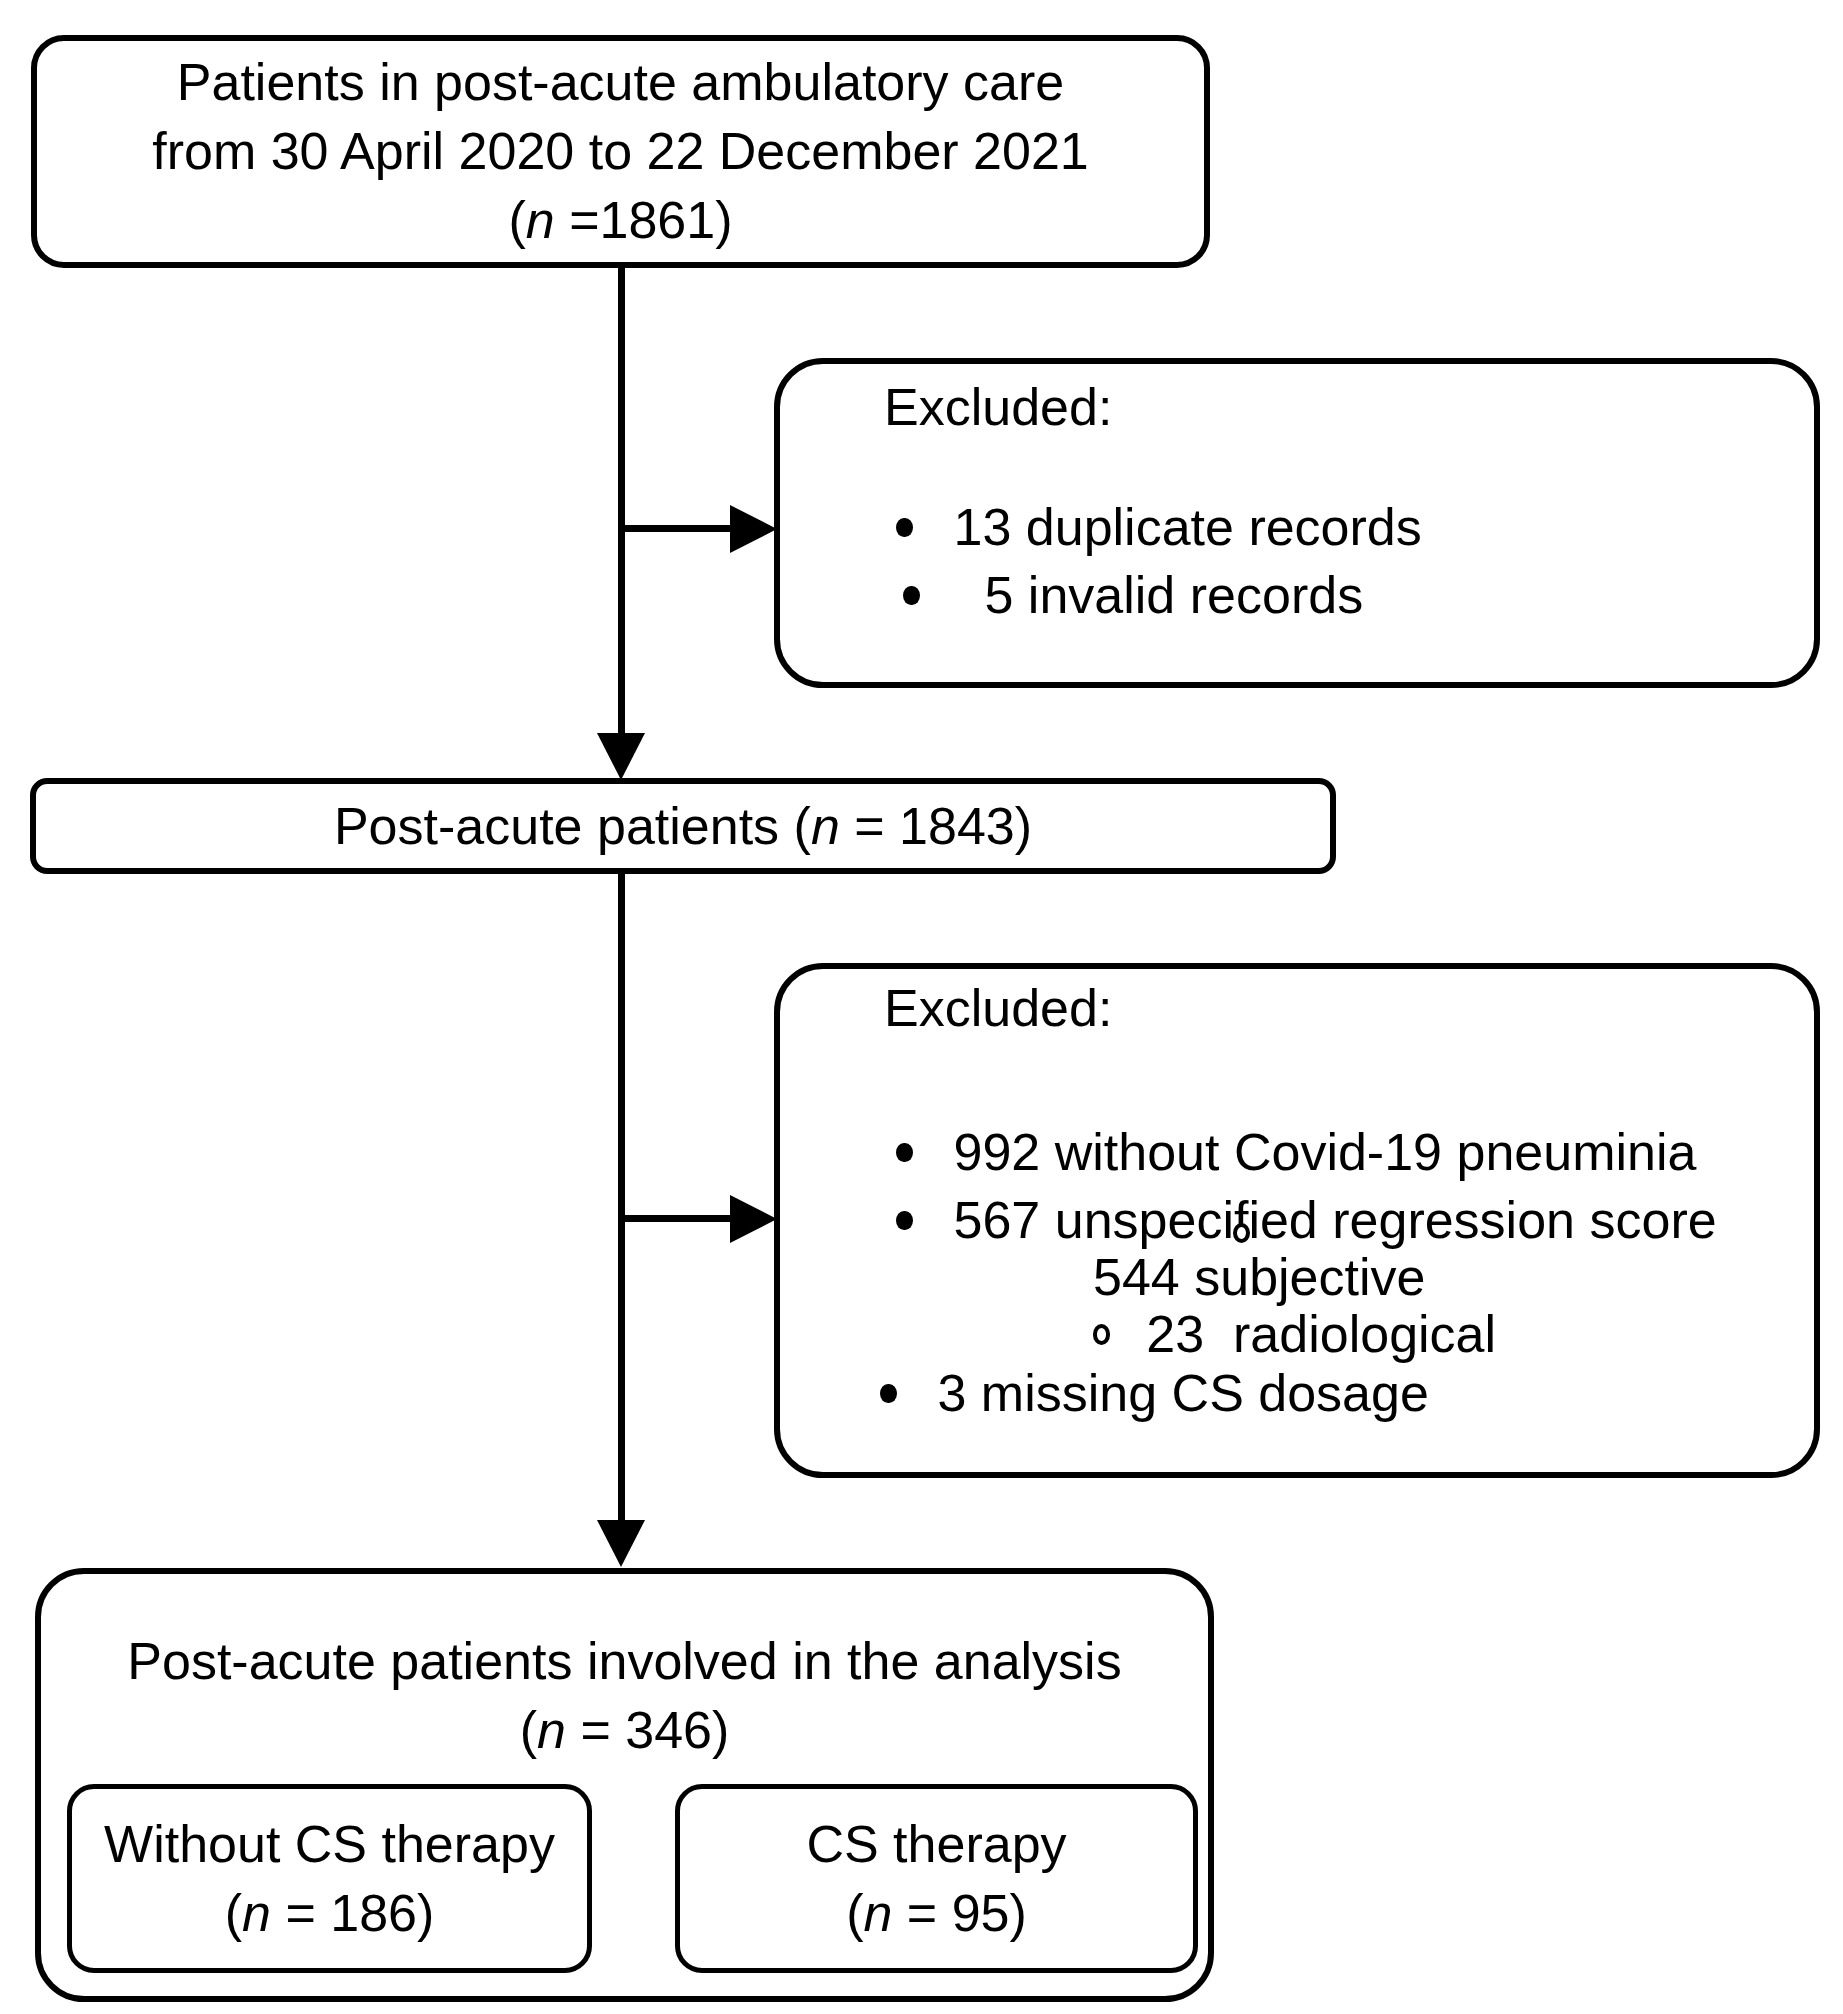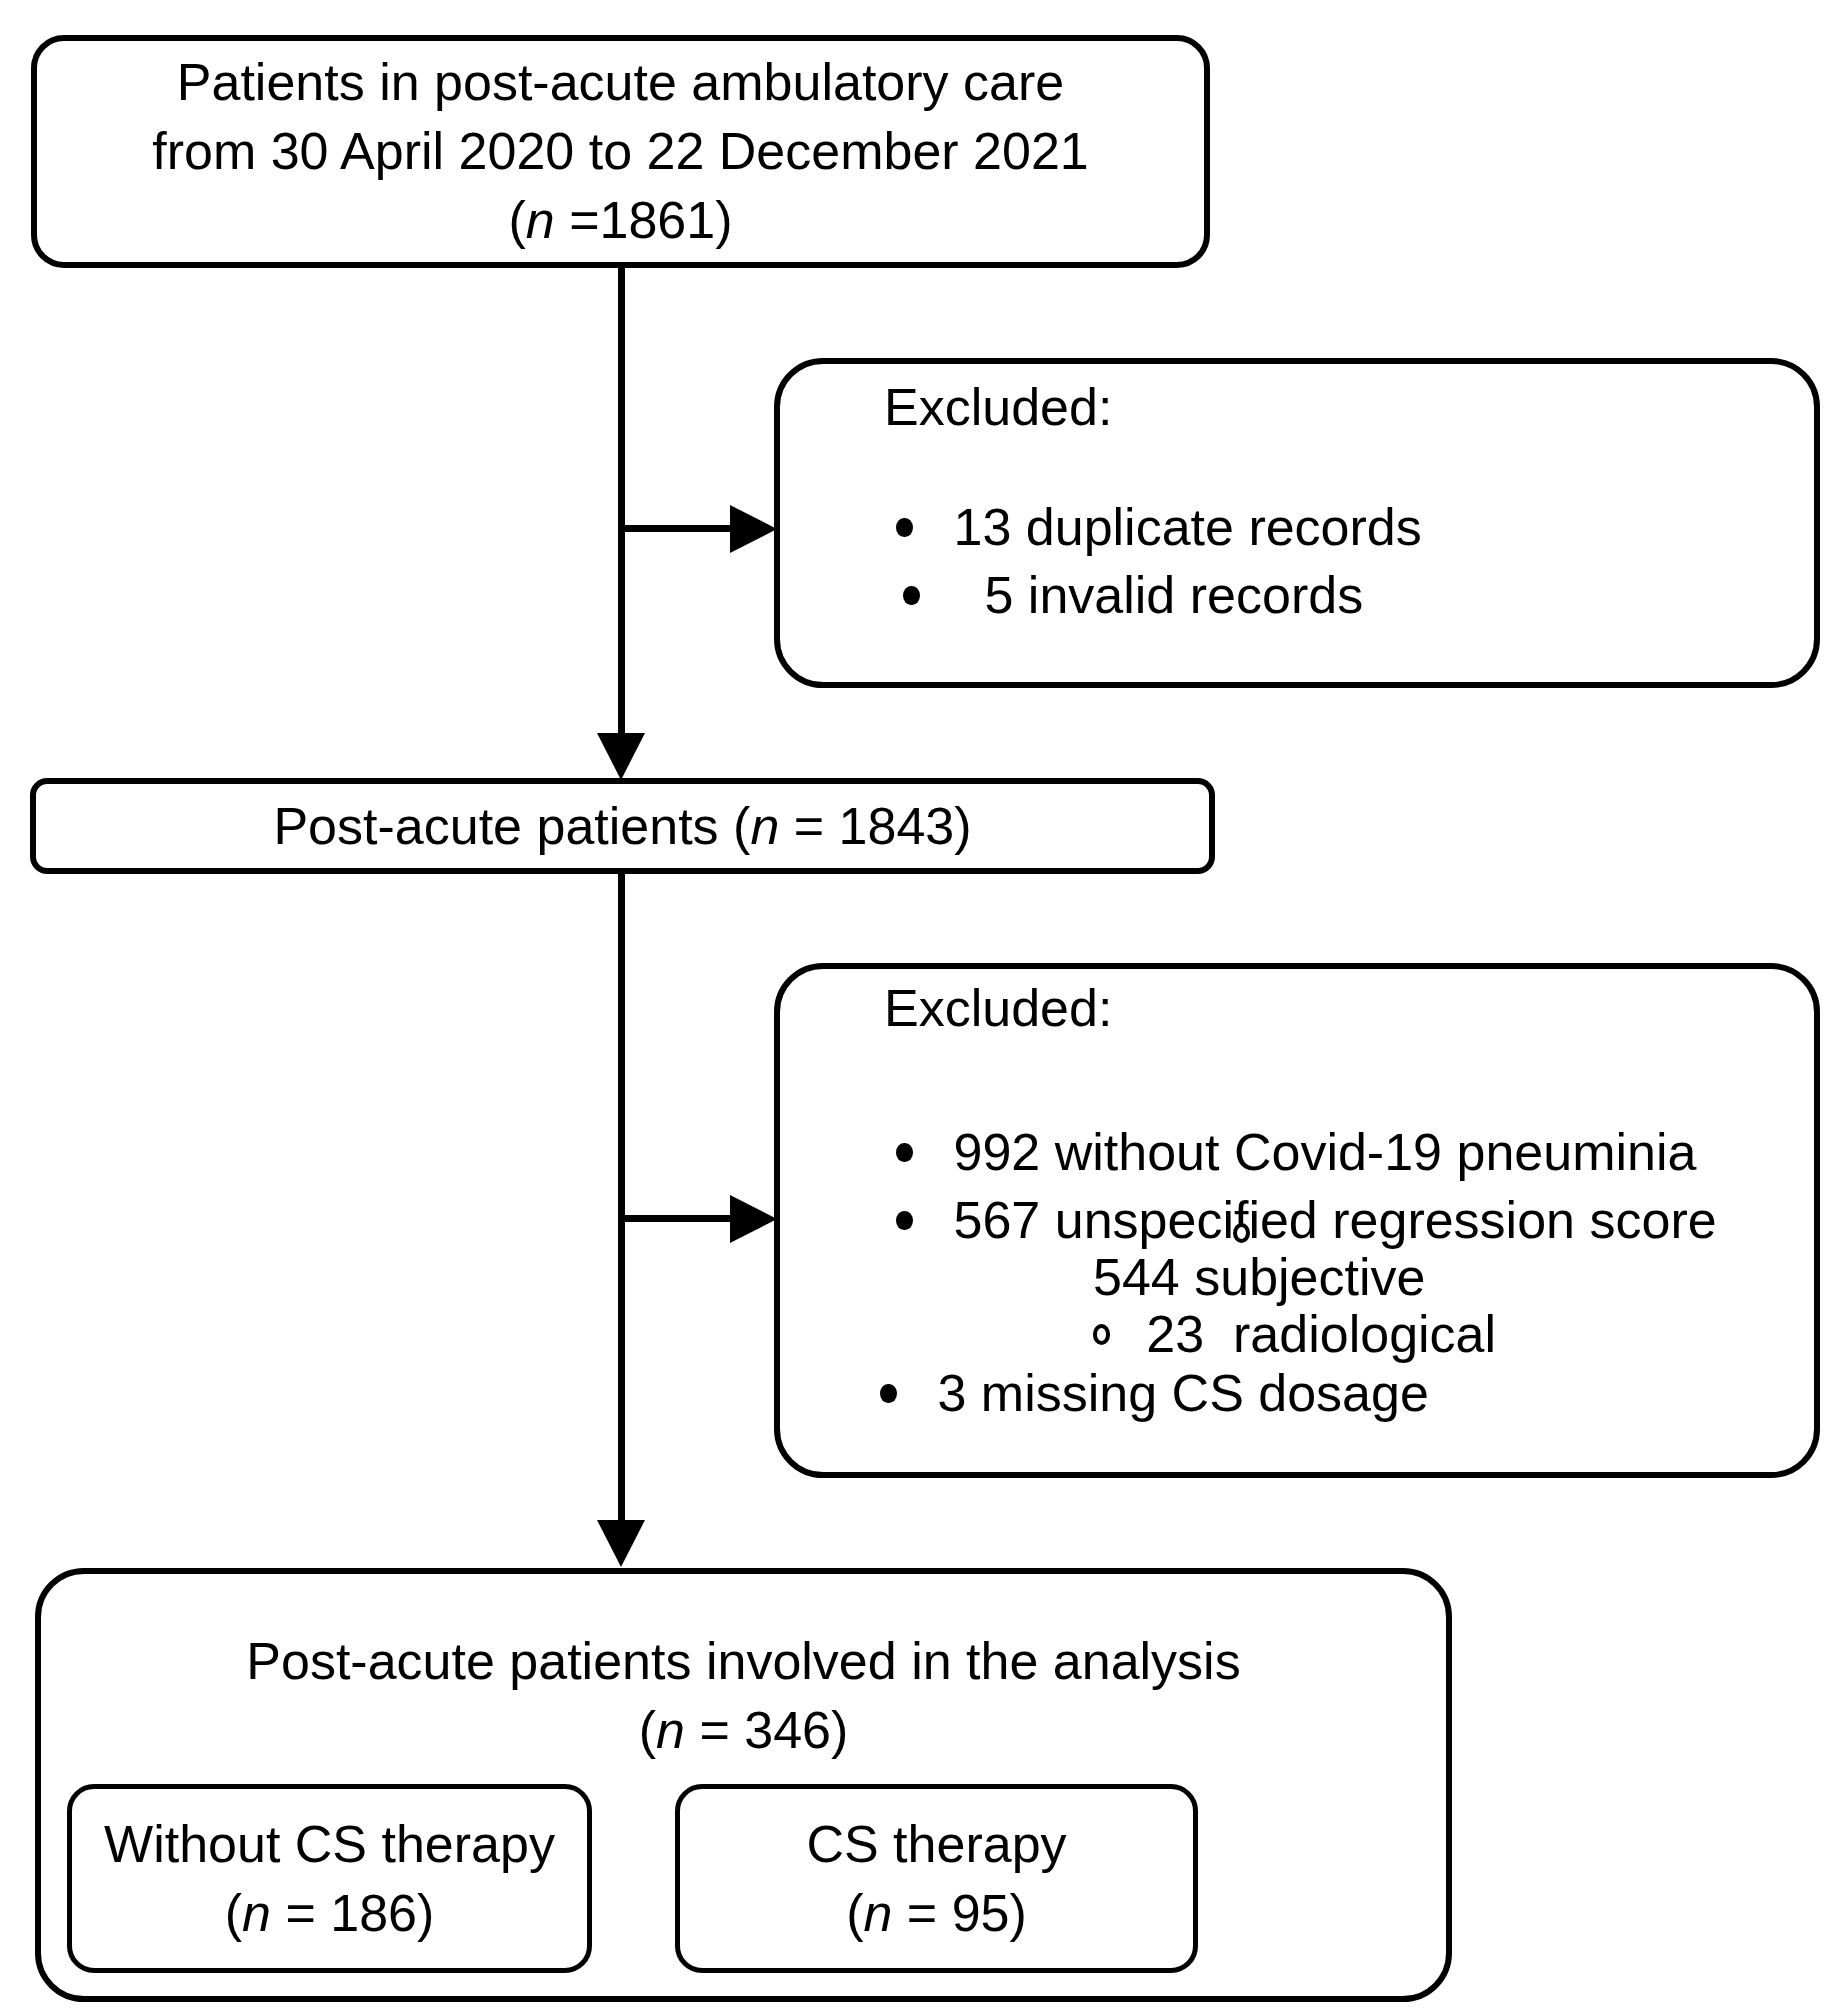--- a/index.html
+++ b/index.html
@@ -59,21 +59,21 @@
     <div class="row" style="left:116px;top:129px;">
       <span class="bullet-glyph dot"></span>
       <span class="pre">13 duplicate records</span>
     </div>
     <div class="row" style="left:123px;top:197px;gap:24px;">
       <span class="bullet-glyph dot"></span>
       <span class="pre">5 invalid records</span>
     </div>
   </div>
 
-  <div class="box center-text" style="left:30px;top:778px;width:1185px;height:96px;border-radius:17.3px;flex-direction:row;">
+  <div class="box center-text" style="left:30px;top:778px;width:1306px;height:96px;border-radius:17.3px;flex-direction:row;">
     <span class="pre">Post-acute patients </span>
       <span class="count"><span>(</span><i>n</i><span> = 1843)</span></span>
   </div>
 
   <div class="vline" style="left:618px;top:873px;height:649px;"></div>
   <div class="arrow-down" style="left:597px;top:1520px;"></div>
 
   <div class="hline" style="left:621px;top:1215px;width:112px;"></div>
   <div class="arrow-right" style="left:730px;top:1195px;"></div>
 
@@ -96,21 +96,21 @@
     <div class="row" style="left:313px;top:331px;">
       <span class="bullet-glyph circle"></span>
       <span class="pre">23  radiological</span>
     </div>
     <div class="row" style="left:100px;top:390px;">
       <span class="bullet-glyph dot"></span>
       <span class="pre">3 missing CS dosage</span>
     </div>
   </div>
 
-  <div class="box" style="left:35px;top:1568px;width:1417px;height:434px;border-radius:49px;">
+  <div class="box" style="left:35px;top:1568px;width:1179px;height:434px;border-radius:49px;">
     <div class="row" style="left:0;top:53px;width:100%;justify-content:center;">
       <span>Post-acute patients involved in the analysis</span>
     </div>
     <div class="row count" style="left:0;top:122px;width:100%;justify-content:center;">
       <span>(</span>
         <i>n</i>
         <span> = 346)</span>
     </div>
 
     <div class="box center-text" style="left:26px;top:210px;width:525px;height:189px;border-radius:27px;border-width:5.5px;">

